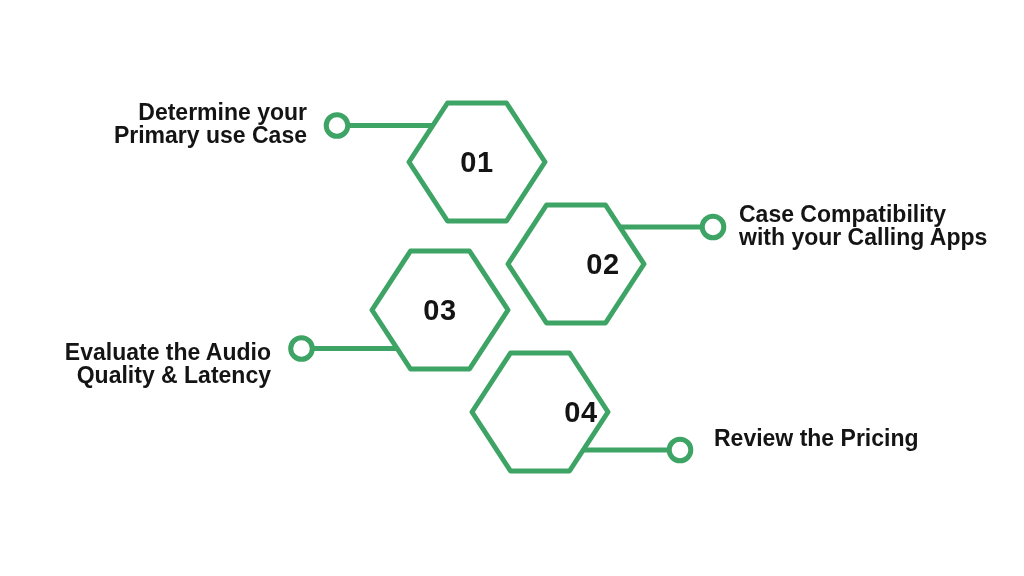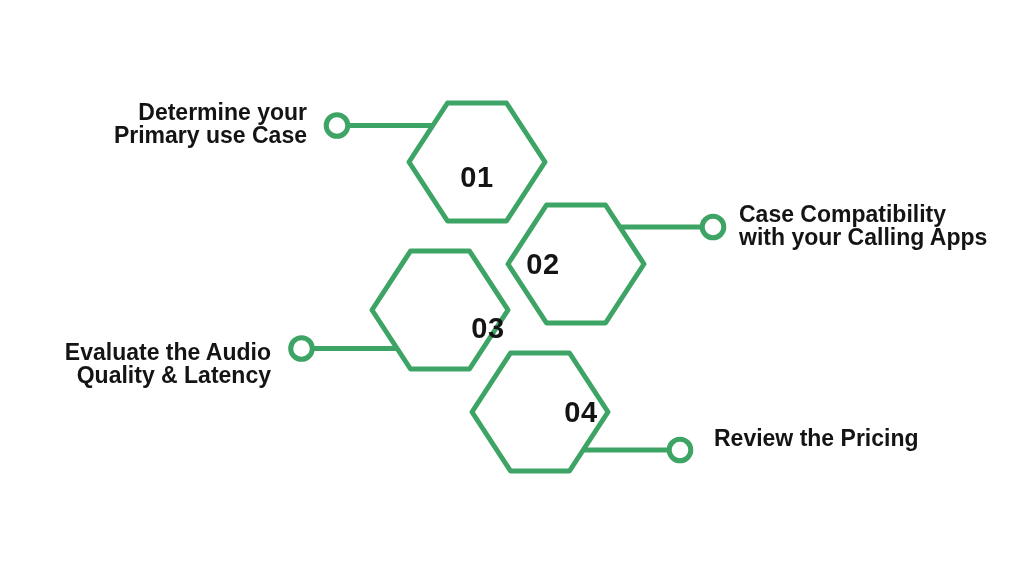--- a/index.html
+++ b/index.html
@@ -51,23 +51,23 @@
     <polygon class="hex" points="508,264 546.5,205 605.5,205 644,264 605.5,323 546.5,323"></polygon>
     <polygon class="hex" points="372,310 410.5,251 469.5,251 508,310 469.5,369 410.5,369"></polygon>
     <polygon class="hex" points="472,412 510.5,353 569.5,353 608,412 569.5,471 510.5,471"></polygon>
 
     <circle class="dot" cx="337" cy="125.5" r="10.8"></circle>
     <circle class="dot" cx="713" cy="227" r="10.8"></circle>
     <circle class="dot" cx="301.5" cy="348.5" r="10.8"></circle>
     <circle class="dot" cx="680" cy="450" r="10.8"></circle>
   </svg>
 
-  <div class="hex-num" style="left:477px;top:177px;">01</div>
-  <div class="hex-num" style="left:543px;top:264px;">02</div>
-  <div class="hex-num" style="left:440px;top:328px;margin-left:48px;">03</div>
+  <div class="hex-num" style="left:477px;top:162px;">01</div>
+  <div class="hex-num" style="left:603px;top:264px;">02</div>
+  <div class="hex-num" style="left:440px;top:310px;">03</div>
   <div class="hex-num" style="left:540px;top:412px;margin-left:41px;">04</div>
 
   <div class="step-label align-right" style="right:717px;top:101px;">
     <span class="ll">Determine your</span>
     <span class="ll">Primary use Case</span>
   </div>
 
   <div class="step-label" style="left:739px;top:203px;">
     <span class="ll">Case Compatibility</span>
     <span class="ll">with your Calling Apps</span>

